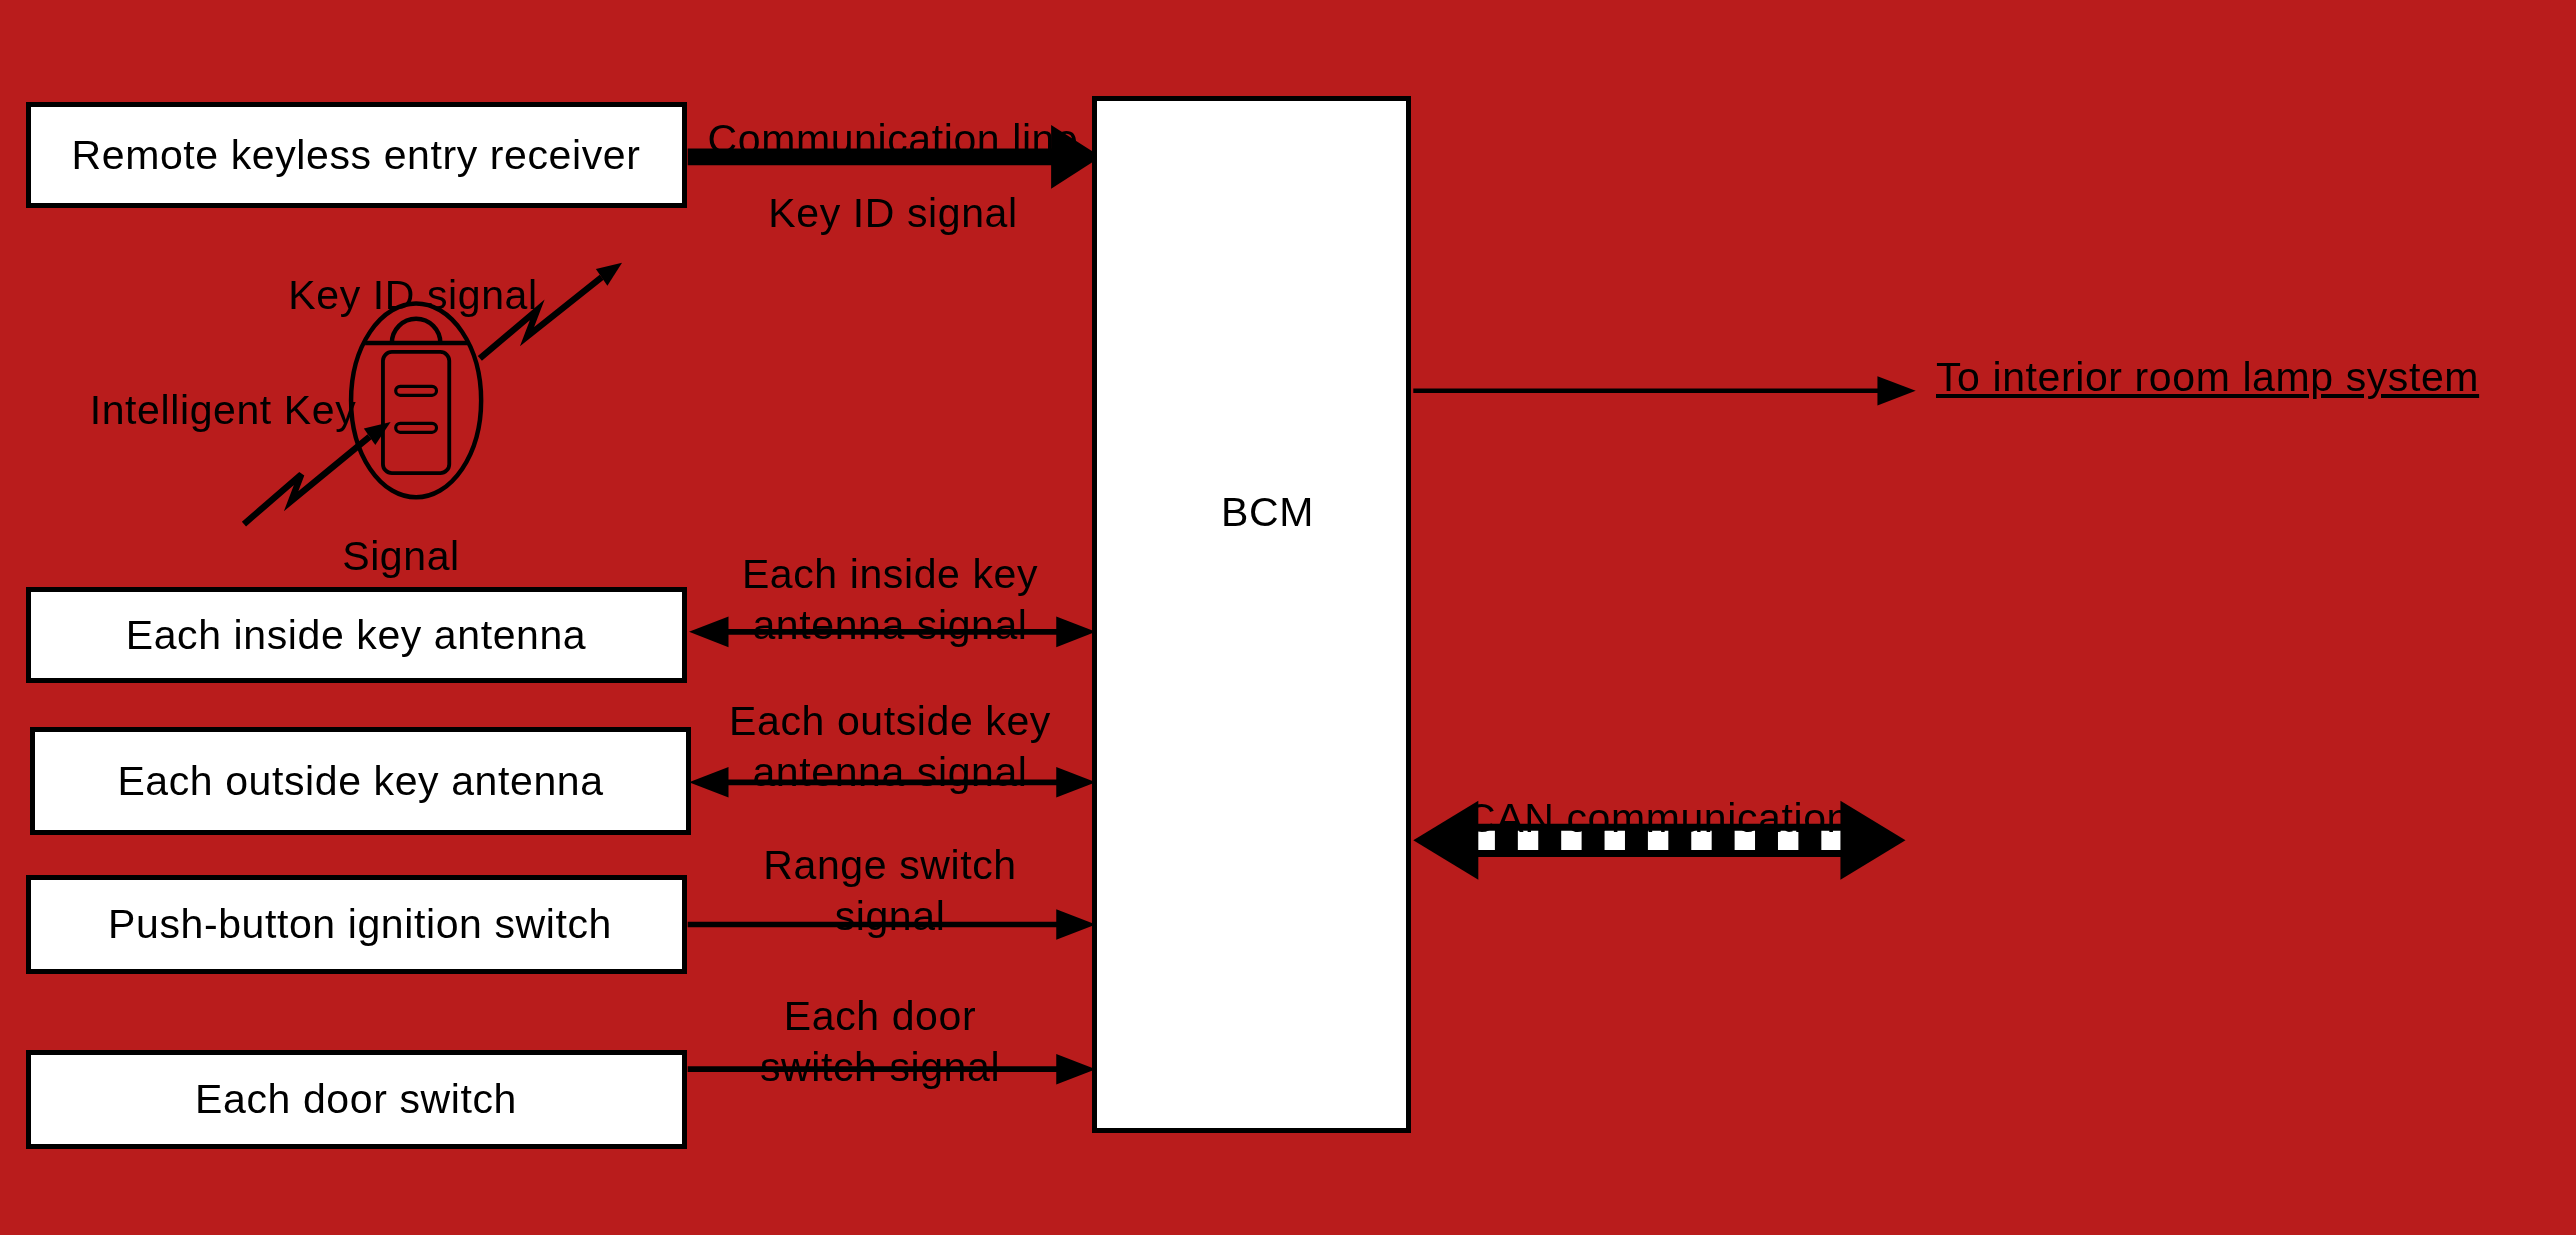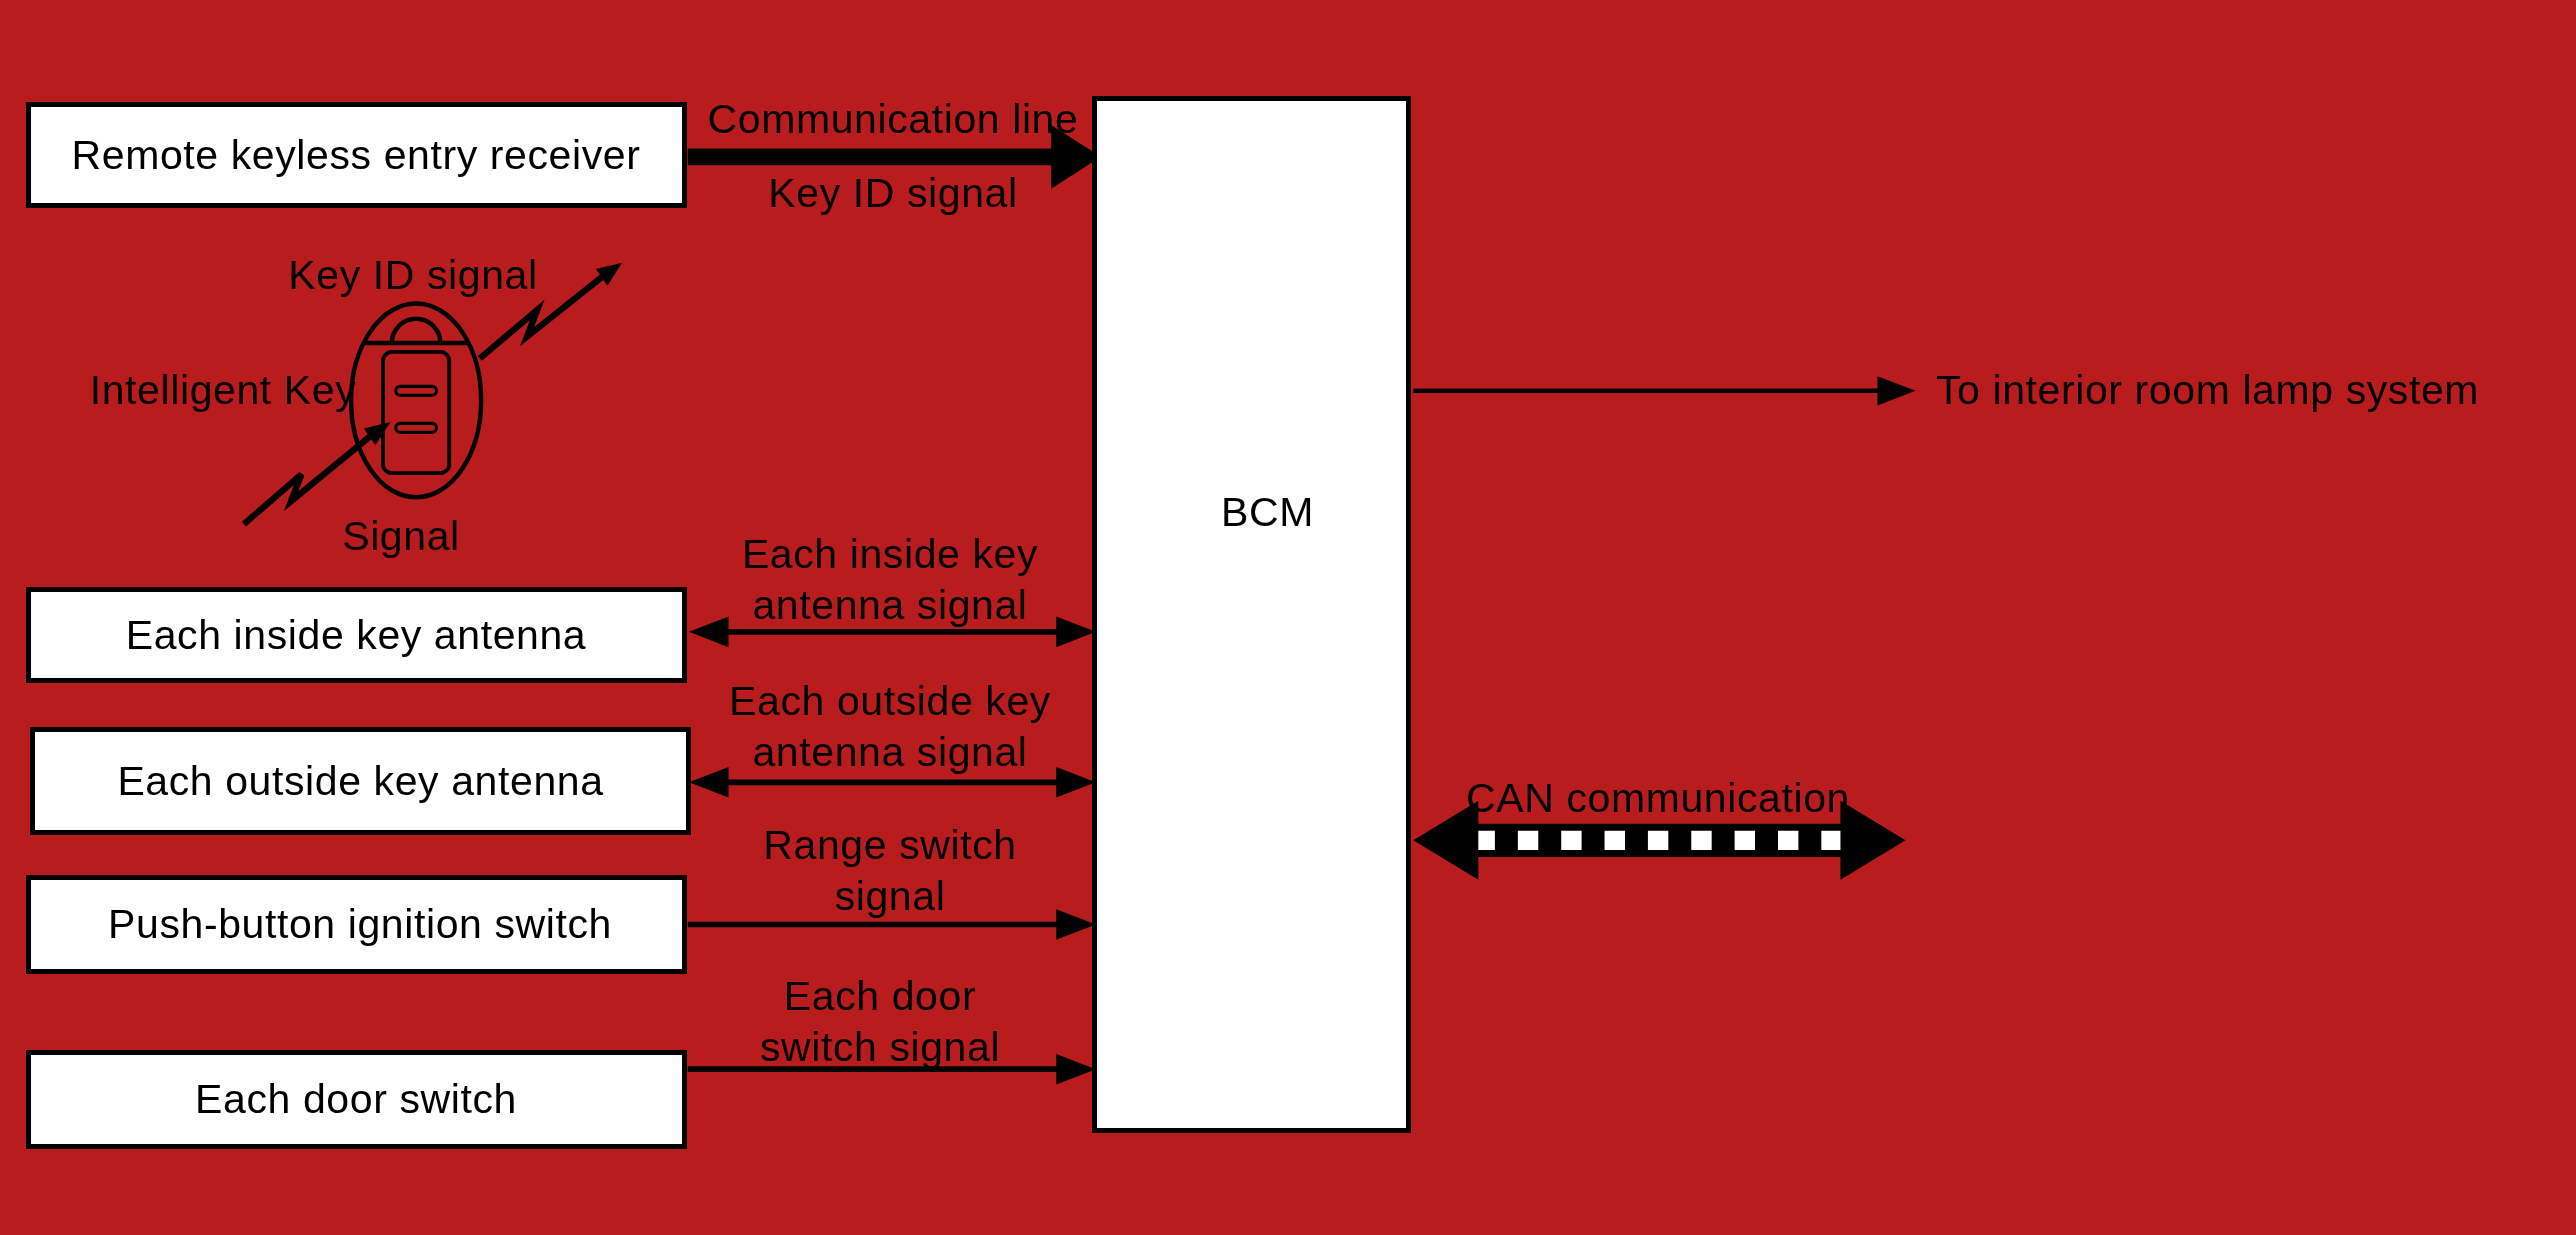--- a/index.html
+++ b/index.html
@@ -26,32 +26,32 @@
   #box-push   {left:25.5px;  top:875px; width:661px; height:99px;padding-left:8px;}
   #box-door   {left:25.5px;  top:1026px; width:661px; height:99px;margin-top:24px;}
   #box-bcm    {left:1092px;top:96px;  width:319px;  height:1037px;}
   #box-bcm span{position:relative;top:-102px;margin-left:32px;}
   #box-tcm    {left:1907px;top:783px; width:658px; height:117px;}
   .lbl{
     position:absolute;
     font-size:41px;letter-spacing:0.6px;
     line-height:51px;white-space:nowrap;text-align:center;
   }
-  .lbl.center{transform:translateX(-50%);}
+  .lbl.center{transform:translateX(-50%);margin-top:20px;}
   .lbl span{display:block;}
   #lbl-comm       {left:893px;top:94px;}
   #lbl-keyid-top  {left:893px;top:168px;}
   #lbl-keyid-key  {left:413px; top:250px;}
   #lbl-intelligent{left:223px; top:365px;}
   #lbl-signal     {left:401px; top:511px;}
   #lbl-inside     {left:890px;top:529px;}
   #lbl-outside    {left:890px;top:676px;}
   #lbl-push       {left:890px;top:820px;}
   #lbl-door       {left:880px;top:971px;}
-  #lbl-lamp       {left:1936px;top:365px;text-align:center;}
+  #lbl-lamp       {left:1936px;top:352px;text-align:center;text-decoration:underline;}
   #lbl-can        {left:1658px;top:773px;}
   #lbl-prange     {left:1652px;top:860px;}
 </style>
 </head>
 <body>
 
 <div class="canvas">
 
   <svg class="wires" viewBox="0 0 4039 1937" xmlns="http://www.w3.org/2000/svg">
 

